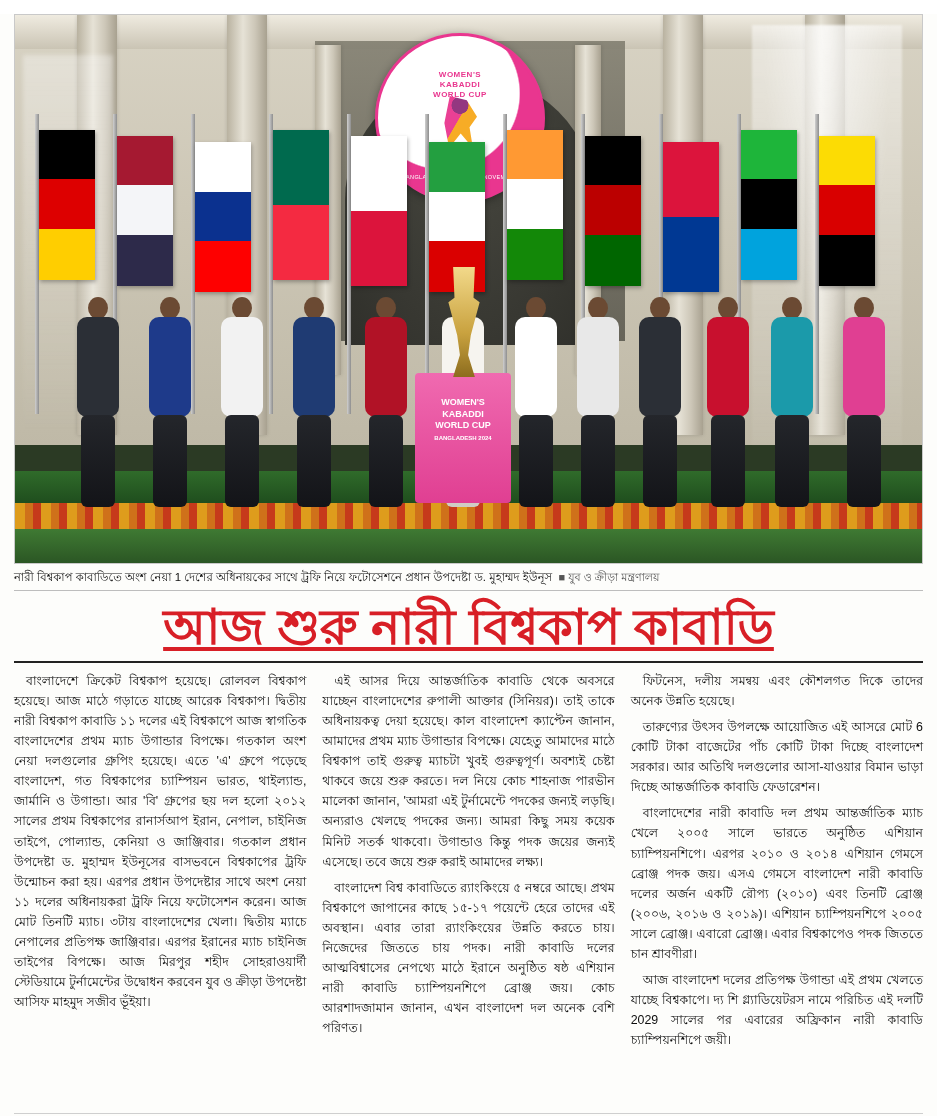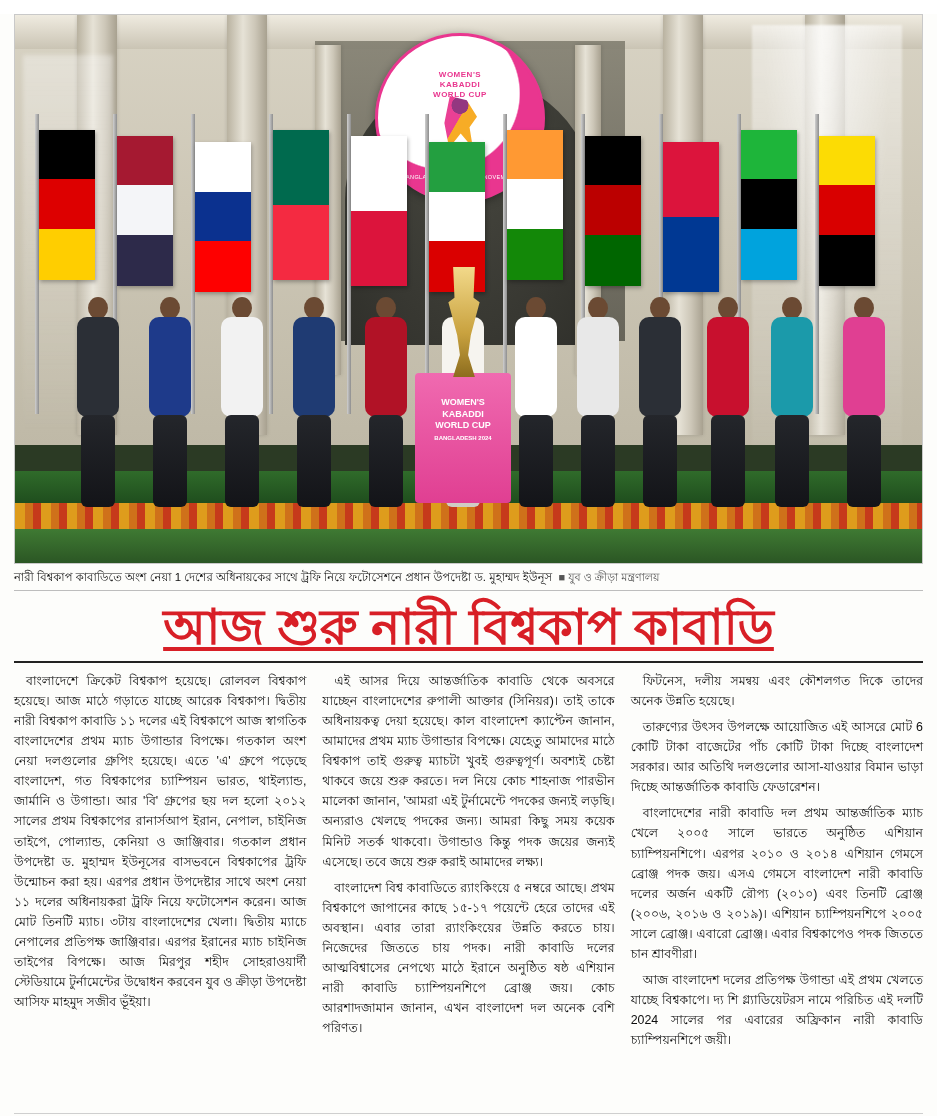--- a/index.html
+++ b/index.html
@@ -416,18 +416,18 @@
       <p>বাংলাদেশে ক্রিকেট বিশ্বকাপ হয়েছে। রোলবল বিশ্বকাপ হয়েছে। আজ মাঠে গড়াতে যাচ্ছে আরেক বিশ্বকাপ। দ্বিতীয় নারী বিশ্বকাপ কাবাডি ১১ দলের এই বিশ্বকাপে আজ স্বাগতিক বাংলাদেশের প্রথম ম্যাচ উগান্ডার বিপক্ষে। গতকাল অংশ নেয়া দলগুলোর গ্রুপিং হয়েছে। এতে 'এ' গ্রুপে পড়েছে বাংলাদেশ, গত বিশ্বকাপের চ্যাম্পিয়ন ভারত, থাইল্যান্ড, জার্মানি ও উগান্ডা। আর 'বি' গ্রুপের ছয় দল হলো ২০১২ সালের প্রথম বিশ্বকাপের রানার্সআপ ইরান, নেপাল, চাইনিজ তাইপে, পোল্যান্ড, কেনিয়া ও জাঞ্জিবার। গতকাল প্রধান উপদেষ্টা ড. মুহাম্মদ ইউনূসের বাসভবনে বিশ্বকাপের ট্রফি উন্মোচন করা হয়। এরপর প্রধান উপদেষ্টার সাথে অংশ নেয়া ১১ দলের অধিনায়করা ট্রফি নিয়ে ফটোসেশন করেন। আজ মোট তিনটি ম্যাচ। ৩টায় বাংলাদেশের খেলা। দ্বিতীয় ম্যাচে নেপালের প্রতিপক্ষ জাঞ্জিবার। এরপর ইরানের ম্যাচ চাইনিজ তাইপের বিপক্ষে। আজ মিরপুর শহীদ সোহরাওয়ার্দী স্টেডিয়ামে টুর্নামেন্টের উদ্বোধন করবেন যুব ও ক্রীড়া উপদেষ্টা আসিফ মাহমুদ সজীব ভূঁইয়া।</p>
     </div>
     <div class="column">
       <p>এই আসর দিয়ে আন্তর্জাতিক কাবাডি থেকে অবসরে যাচ্ছেন বাংলাদেশের রুপালী আক্তার (সিনিয়র)। তাই তাকে অধিনায়কত্ব দেয়া হয়েছে। কাল বাংলাদেশ ক্যাপ্টেন জানান, আমাদের প্রথম ম্যাচ উগান্ডার বিপক্ষে। যেহেতু আমাদের মাঠে বিশ্বকাপ তাই গুরুত্ব ম্যাচটা খুবই গুরুত্বপূর্ণ। অবশ্যই চেষ্টা থাকবে জয়ে শুরু করতে। দল নিয়ে কোচ শাহনাজ পারভীন মালেকা জানান, 'আমরা এই টুর্নামেন্টে পদকের জন্যই লড়ছি। অন্যরাও খেলছে পদকের জন্য। আমরা কিছু সময় কয়েক মিনিট সতর্ক থাকবো। উগান্ডাও কিন্তু পদক জয়ের জন্যই এসেছে। তবে জয়ে শুরু করাই আমাদের লক্ষ্য।</p>
       <p>বাংলাদেশ বিশ্ব কাবাডিতে র‌্যাংকিংয়ে ৫ নম্বরে আছে। প্রথম বিশ্বকাপে জাপানের কাছে ১৫-১৭ পয়েন্টে হেরে তাদের এই অবস্থান। এবার তারা র‌্যাংকিংয়ের উন্নতি করতে চায়। নিজেদের জিততে চায় পদক। নারী কাবাডি দলের আত্মবিশ্বাসের নেপথ্যে মাঠে ইরানে অনুষ্ঠিত ষষ্ঠ এশিয়ান নারী কাবাডি চ্যাম্পিয়নশিপে ব্রোঞ্জ জয়। কোচ আরশাদজামান জানান, এখন বাংলাদেশ দল অনেক বেশি পরিণত।</p>
     </div>
     <div class="column">
       <p>ফিটনেস, দলীয় সমন্বয় এবং কৌশলগত দিকে তাদের অনেক উন্নতি হয়েছে।</p>
       <p>তারুণ্যের উৎসব উপলক্ষে আয়োজিত এই আসরে মোট 6 কোটি টাকা বাজেটের পাঁচ কোটি টাকা দিচ্ছে বাংলাদেশ সরকার। আর অতিথি দলগুলোর আসা-যাওয়ার বিমান ভাড়া দিচ্ছে আন্তর্জাতিক কাবাডি ফেডারেশন।</p>
       <p>বাংলাদেশের নারী কাবাডি দল প্রথম আন্তর্জাতিক ম্যাচ খেলে ২০০৫ সালে ভারতে অনুষ্ঠিত এশিয়ান চ্যাম্পিয়নশিপে। এরপর ২০১০ ও ২০১৪ এশিয়ান গেমসে ব্রোঞ্জ পদক জয়। এসএ গেমসে বাংলাদেশ নারী কাবাডি দলের অর্জন একটি রৌপ্য (২০১০) এবং তিনটি ব্রোঞ্জ (২০০৬, ২০১৬ ও ২০১৯)। এশিয়ান চ্যাম্পিয়নশিপে ২০০৫ সালে ব্রোঞ্জ। এবারো ব্রোঞ্জ। এবার বিশ্বকাপেও পদক জিততে চান শ্রাবণীরা।</p>
-      <p>আজ বাংলাদেশ দলের প্রতিপক্ষ উগান্ডা এই প্রথম খেলতে যাচ্ছে বিশ্বকাপে। দ্য শি গ্ল্যাডিয়েটরস নামে পরিচিত এই দলটি 2024 সালের পর এবারের অফ্রিকান নারী কাবাডি চ্যাম্পিয়নশিপে জয়ী।</p>
+      <p>আজ বাংলাদেশ দলের প্রতিপক্ষ উগান্ডা এই প্রথম খেলতে যাচ্ছে বিশ্বকাপে। দ্য শি গ্ল্যাডিয়েটরস নামে পরিচিত এই দলটি 2029 সালের পর এবারের অফ্রিকান নারী কাবাডি চ্যাম্পিয়নশিপে জয়ী।</p>
     </div>
   </div>
 
   <div class="bottom-strip"></div>
 </div>
 
 </body></html>

